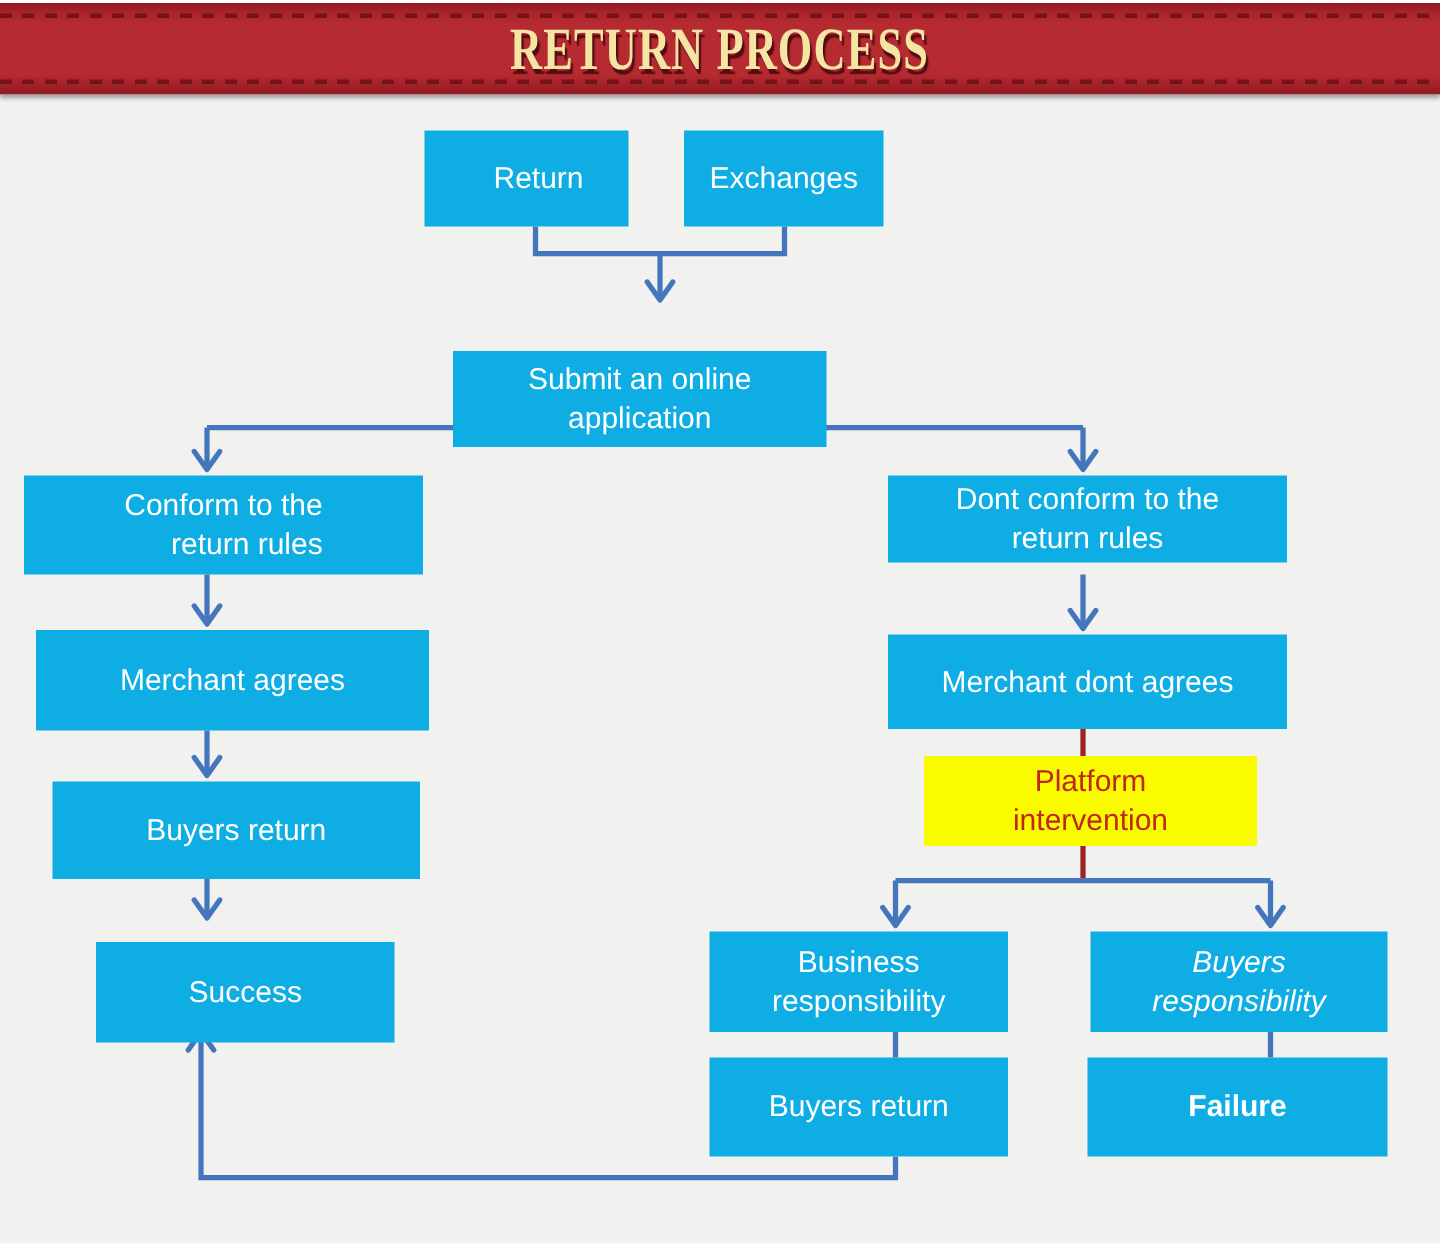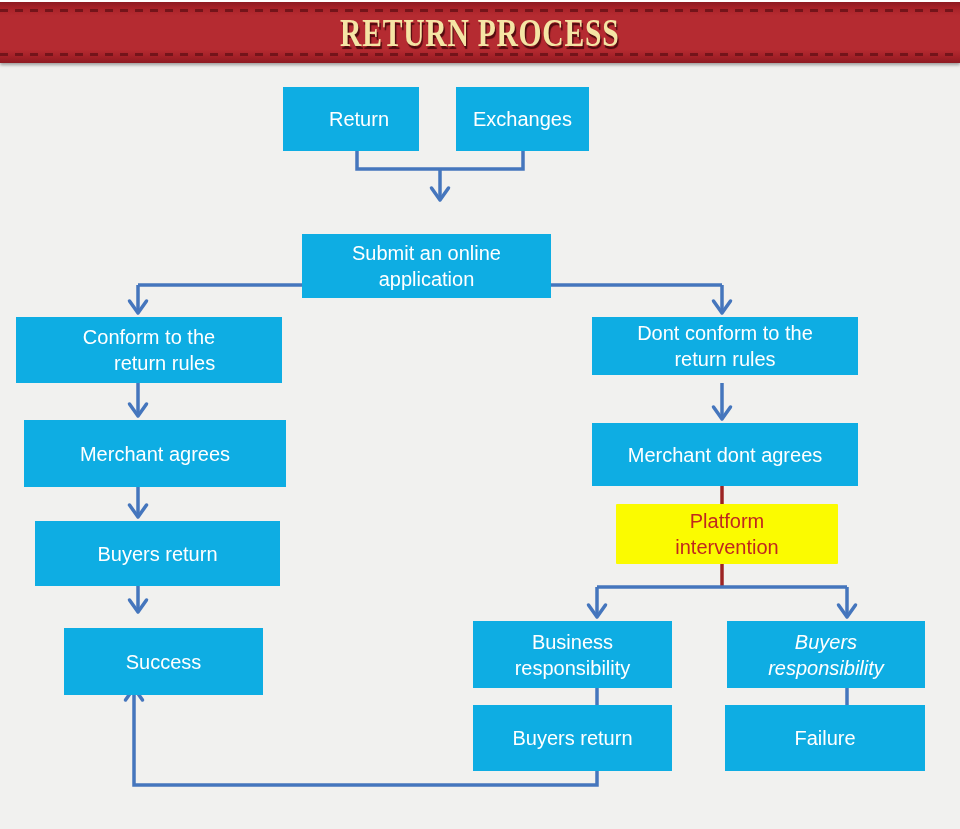--- a/index.html
+++ b/index.html
@@ -103,16 +103,16 @@
       <div class="node" style="left: 592px; top: 315px; width: 266px; height: 58px;">Dont conform to the
 return rules</div>
       <div class="node" style="left: 592px; top: 421px; width: 266px; height: 63px;">Merchant dont agrees</div>
       <div class="node highlight" style="left: 616px; top: 502px; width: 222px; height: 60px;">Platform
 intervention</div>
       <div class="node" style="left: 473px; top: 619px; width: 199px; height: 67px;">Business
 responsibility</div>
       <div class="node" style="left: 727px; top: 619px; width: 198px; height: 67px; font-style: italic;">Buyers
 responsibility</div>
       <div class="node" style="left: 473px; top: 703px; width: 199px; height: 66px;">Buyers return</div>
-      <div class="node" style="left: 725px; top: 703px; width: 200px; height: 66px;">Failure</div>
+      <div class="node" style="left: 725px; top: 703px; width: 200px; height: 66px; font-weight: bold;">Failure</div>
     </div>
 
 </div>
 
 </body></html>

